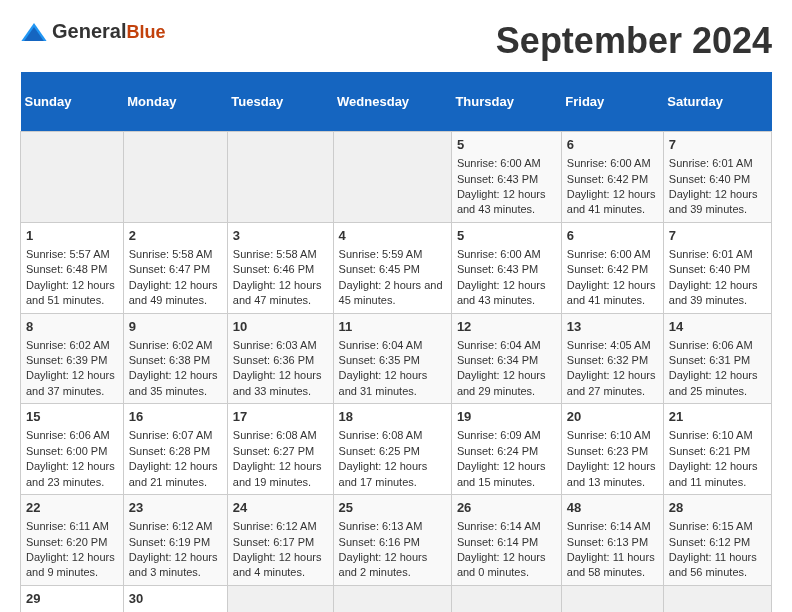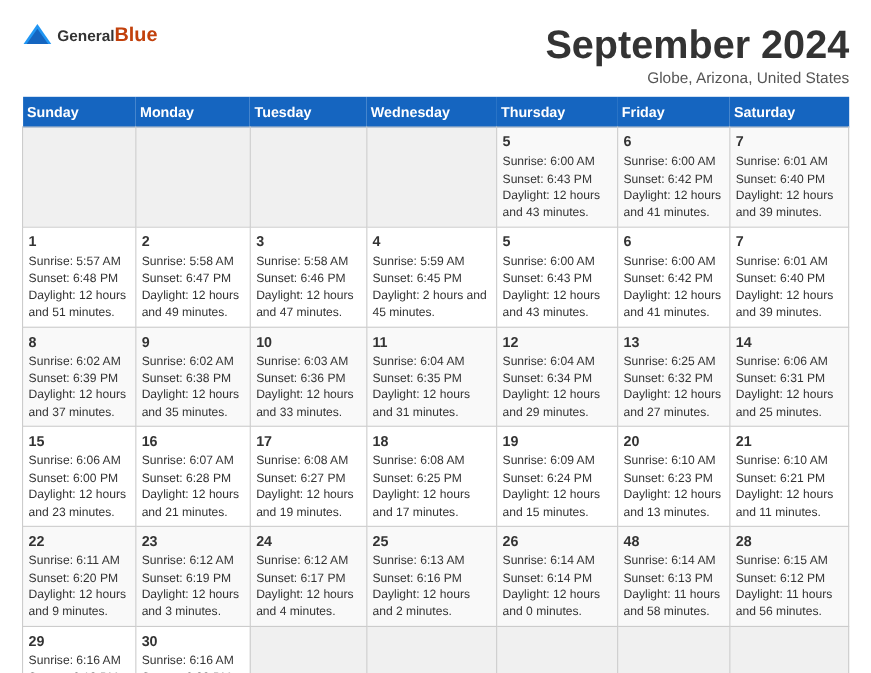--- a/index.html
+++ b/index.html
@@ -39,21 +39,21 @@
       color: #555;
     }
     table {
       width: 100%;
       border-collapse: collapse;
       font-size: 11px;
     }
     thead tr th {
       background-color: #1565C0;
       color: white;
-      padding: 6px 4px;
+      padding: 22px 4px;
       text-align: left;
       font-size: 13px;
       font-weight: bold;
     }
     tbody tr td {
       border: 1px solid #ccc;
       vertical-align: top;
       padding: 4px 5px;
       height: 80px;
       color: #333;
@@ -78,26 +78,25 @@
 </head>
 <body>
 
 <div class="header-section">
   <div class="logo">
     <svg class="logo-icon" viewBox="0 0 40 30" xmlns="http://www.w3.org/2000/svg">
       <polygon points="20,2 38,28 2,28" fill="#2196F3"></polygon>
       <polygon points="20,8 34,28 6,28" fill="#1565C0"></polygon>
     </svg>
     <div>
-      <span style="font-size:14px;font-weight:bold;color:#333;">General</span><span style="font-size:18px;font-weight:bold;color:#c2410c;">Blue</span>
+      <span style="font-size:20px;font-weight:bold;color:#333;">General</span><span style="font-size:18px;font-weight:bold;color:#c2410c;">Blue</span>
     </div>
   </div>
   <div class="title-section">
     <div class="month-title">September 2024</div>
-    <div class="subtitle">Globe, Arizona, United States</div>
   </div>
 </div>
 
 <table>
   <thead>
     <tr>
 
     <th>Sunday</th>
         <th>Monday</th>
         <th>Tuesday</th>
@@ -125,21 +124,21 @@
         <td><span class="day-num">5</span><span>Sunrise: 6:00 AM</span><br><span>Sunset: 6:43 PM</span><br><span>Daylight: 12 hours and 43 minutes.</span></td>
         <td><span class="day-num">6</span><span>Sunrise: 6:00 AM</span><br><span>Sunset: 6:42 PM</span><br><span>Daylight: 12 hours and 41 minutes.</span></td>
         <td><span class="day-num">7</span><span>Sunrise: 6:01 AM</span><br><span>Sunset: 6:40 PM</span><br><span>Daylight: 12 hours and 39 minutes.</span></td>
       </tr>
       <tr>
         <td><span class="day-num">8</span><span>Sunrise: 6:02 AM</span><br><span>Sunset: 6:39 PM</span><br><span>Daylight: 12 hours and 37 minutes.</span></td>
         <td><span class="day-num">9</span><span>Sunrise: 6:02 AM</span><br><span>Sunset: 6:38 PM</span><br><span>Daylight: 12 hours and 35 minutes.</span></td>
         <td><span class="day-num">10</span><span>Sunrise: 6:03 AM</span><br><span>Sunset: 6:36 PM</span><br><span>Daylight: 12 hours and 33 minutes.</span></td>
         <td><span class="day-num">11</span><span>Sunrise: 6:04 AM</span><br><span>Sunset: 6:35 PM</span><br><span>Daylight: 12 hours and 31 minutes.</span></td>
         <td><span class="day-num">12</span><span>Sunrise: 6:04 AM</span><br><span>Sunset: 6:34 PM</span><br><span>Daylight: 12 hours and 29 minutes.</span></td>
-        <td><span class="day-num">13</span><span>Sunrise: 6:25 AM</span><br><span>Sunset: 6:32 PM</span><br><span>Daylight: 12 hours and 27 minutes.</span></td>
+        <td><span class="day-num">13</span><span>Sunrise: 4:05 AM</span><br><span>Sunset: 6:32 PM</span><br><span>Daylight: 12 hours and 27 minutes.</span></td>
         <td><span class="day-num">14</span><span>Sunrise: 6:06 AM</span><br><span>Sunset: 6:31 PM</span><br><span>Daylight: 12 hours and 25 minutes.</span></td>
       </tr>
       <tr>
         <td><span class="day-num">15</span><span>Sunrise: 6:06 AM</span><br><span>Sunset: 6:00 PM</span><br><span>Daylight: 12 hours and 23 minutes.</span></td>
         <td><span class="day-num">16</span><span>Sunrise: 6:07 AM</span><br><span>Sunset: 6:28 PM</span><br><span>Daylight: 12 hours and 21 minutes.</span></td>
         <td><span class="day-num">17</span><span>Sunrise: 6:08 AM</span><br><span>Sunset: 6:27 PM</span><br><span>Daylight: 12 hours and 19 minutes.</span></td>
         <td><span class="day-num">18</span><span>Sunrise: 6:08 AM</span><br><span>Sunset: 6:25 PM</span><br><span>Daylight: 12 hours and 17 minutes.</span></td>
         <td><span class="day-num">19</span><span>Sunrise: 6:09 AM</span><br><span>Sunset: 6:24 PM</span><br><span>Daylight: 12 hours and 15 minutes.</span></td>
         <td><span class="day-num">20</span><span>Sunrise: 6:10 AM</span><br><span>Sunset: 6:23 PM</span><br><span>Daylight: 12 hours and 13 minutes.</span></td>
         <td><span class="day-num">21</span><span>Sunrise: 6:10 AM</span><br><span>Sunset: 6:21 PM</span><br><span>Daylight: 12 hours and 11 minutes.</span></td>

